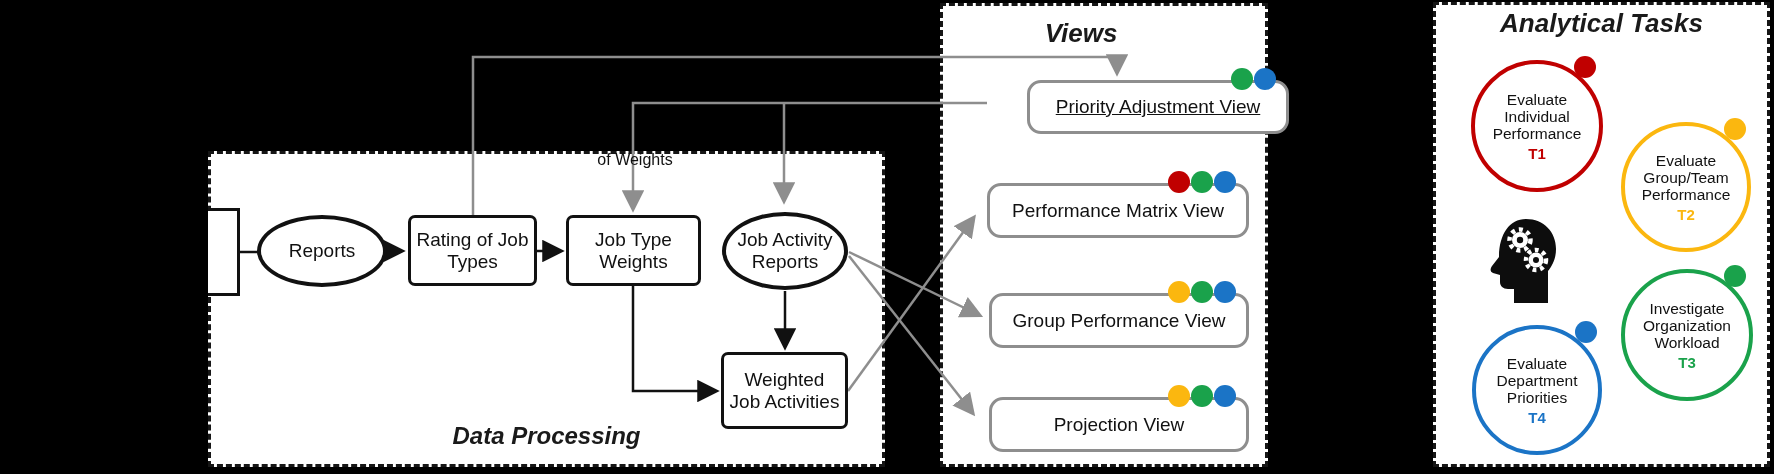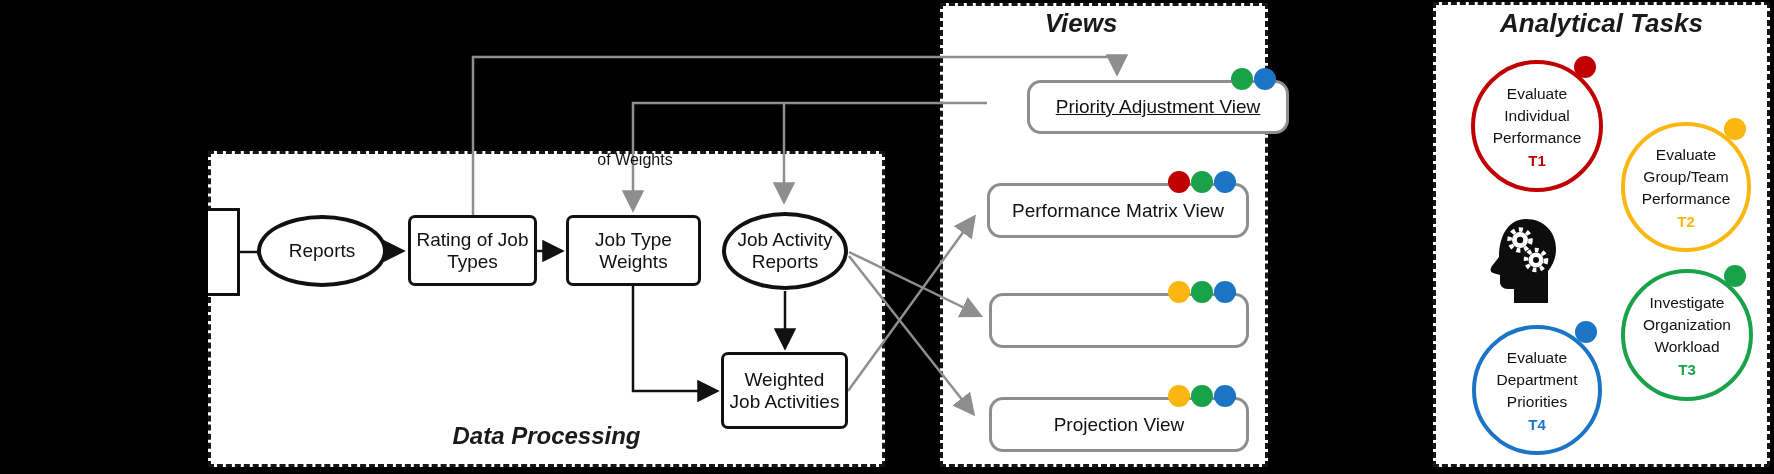--- a/index.html
+++ b/index.html
@@ -37,39 +37,39 @@
     font-size: 19px; color:#111; text-align:center;
   }
   .dots { position:absolute; top:-15px; right:10px; display:flex; gap:1px; z-index:4; }
   .dot { width:22px; height:22px; border-radius:50%; }
   .task-circle {
     position:absolute; z-index:3; border-radius:50%;
     border: 4px solid #999; background: transparent;
     display:flex; flex-direction:column; align-items:center; justify-content:center;
     text-align:center; color:#111;
   }
-  .task-label { white-space: pre-line; font-size: 15.5px; line-height: 22px; }
+  .task-label { white-space: pre-line; font-size: 15.5px; line-height: 17px; }
   .task-id { font-weight: bold; font-size: 15px; margin-top: 3px; }
   .task-dot { position:absolute; width:22px; height:22px; border-radius:50%; left:99px; top:-8px; }
   .edge-label {
     position:absolute; z-index:4; color:#111; font-size:16px; text-align:center;
   }
   .head-icon { position:absolute; z-index:3; }
 </style>
 </head>
 <body>
 
 <div class="canvas">
 
   <div class="panel" style="left:208px; top:151px; width:677px; height:316px;"></div>
   <div class="panel" style="left:940px; top:3px; width:328px; height:464px;"></div>
   <div class="panel" style="left:1433px; top:2px; width:337px; height:465px;"></div>
 
   <div class="panel-title" style="left:208px; top:422px; width:677px; font-size:24px;">Data Processing</div>
-  <div class="panel-title" style="left:940px; top:8px; width:272px; font-size:26px;padding-left:10px;">Views</div>
+  <div class="panel-title" style="left:940px; top:18px; width:272px; font-size:26px;padding-left:10px;">Views</div>
   <div class="panel-title" style="left:1433px; top:8px; width:337px; font-size:26px;">Analytical Tasks</div>
 
   <svg class="wires" width="1774" height="474" viewBox="0 0 1774 474">
     <defs>
       <marker id="ab" viewBox="0 0 10 10" markerWidth="9" markerHeight="9" refX="7" refY="5" orient="auto">
         <path d="M0,0 L10,5 L0,10 z" fill="#111"></path>
       </marker>
       <marker id="ag" viewBox="0 0 10 10" markerWidth="9" markerHeight="9" refX="7" refY="5" orient="auto">
         <path d="M0,0 L10,5 L0,10 z" fill="#8E8E8E"></path>
       </marker>
@@ -118,20 +118,21 @@
   <div class="view-box" style="left:987px; top:183px; width:262px; height:55px;">
     <span>Performance Matrix View</span>
     <div class="dots">
       <div class="dot" style="background: rgb(192, 0, 0);"></div>
       <div class="dot" style="background: rgb(26, 162, 75);"></div>
       <div class="dot" style="background: rgb(27, 116, 198);"></div>
     </div>
   </div>
 
   <div class="view-box" style="left:989px; top:293px; width:260px; height:55px;">
+    <span>Group Performance View</span>
     <div class="dots">
       <div class="dot" style="background: rgb(251, 183, 15);"></div>
       <div class="dot" style="background: rgb(26, 162, 75);"></div>
       <div class="dot" style="background: rgb(27, 116, 198);"></div>
     </div>
   </div>
 
   <div class="view-box" style="left:989px; top:397px; width:260px; height:55px;">
     <span>Projection View</span>
     <div class="dots">

